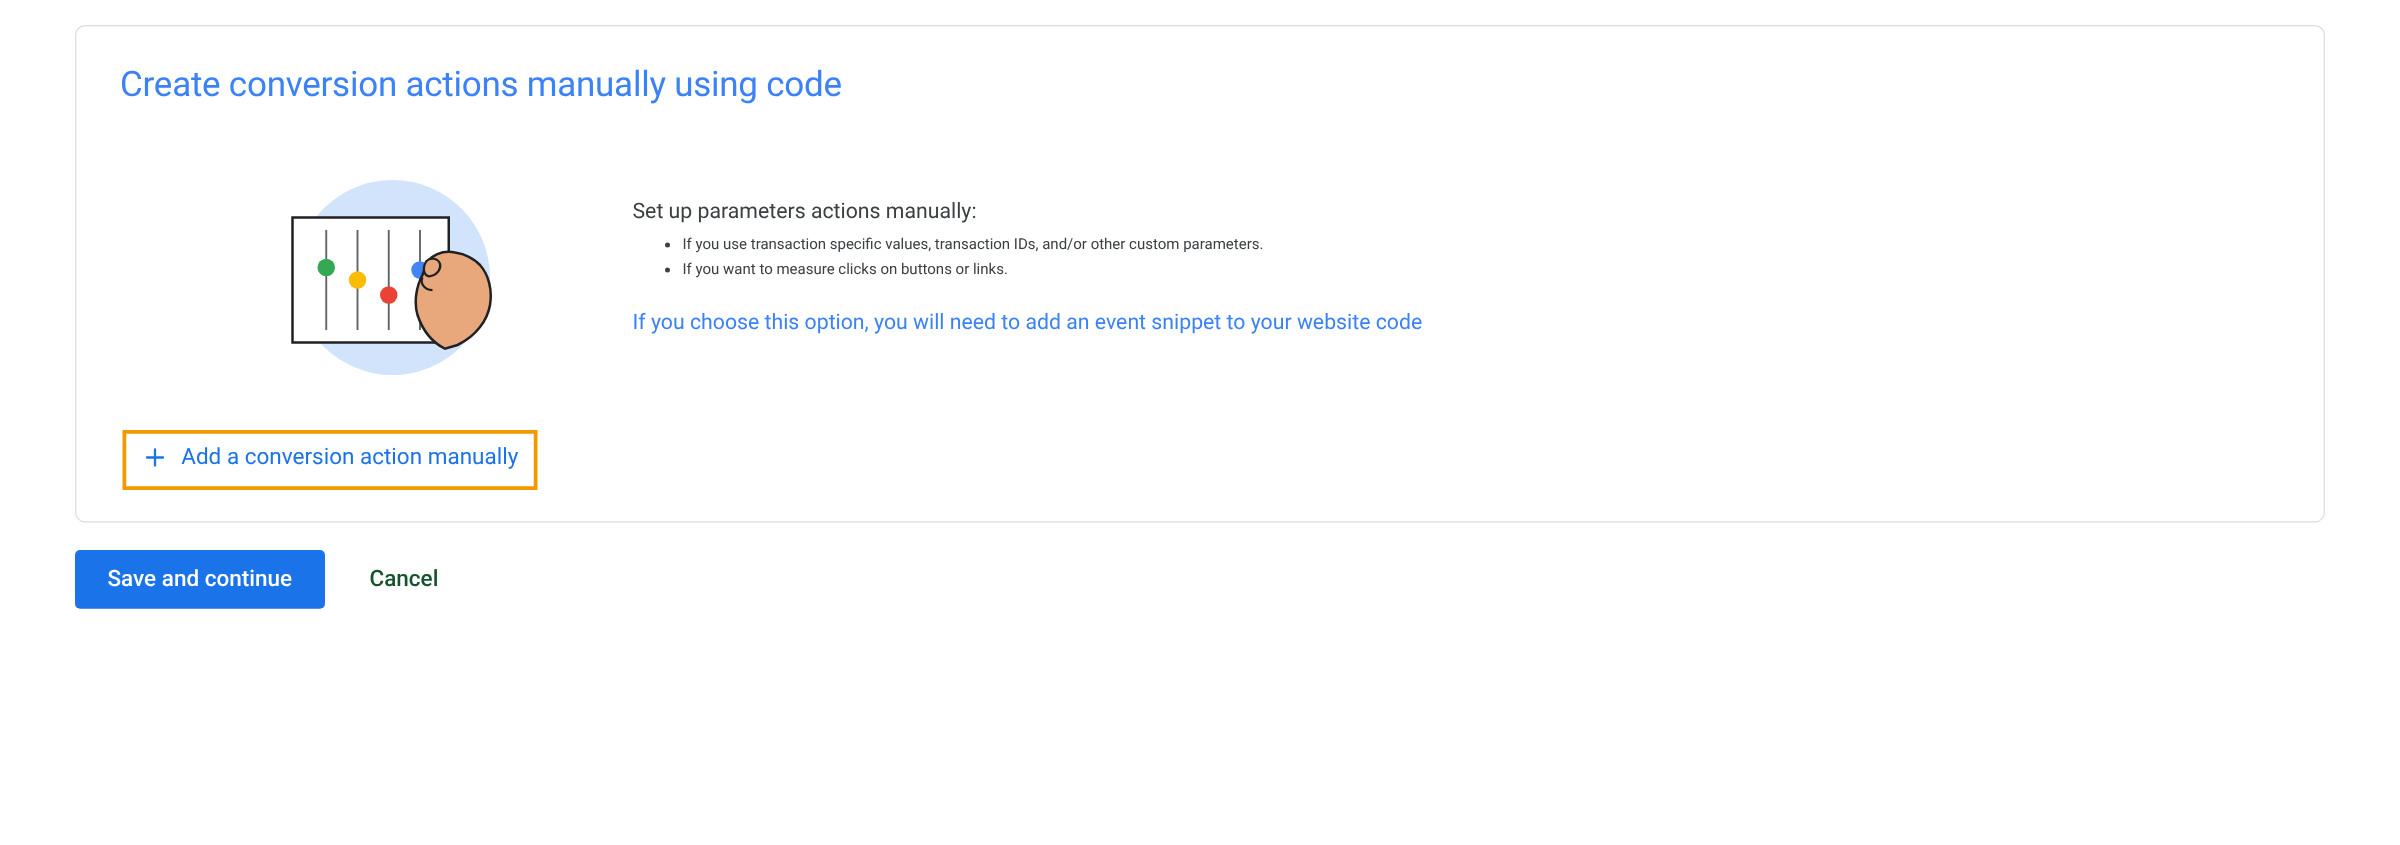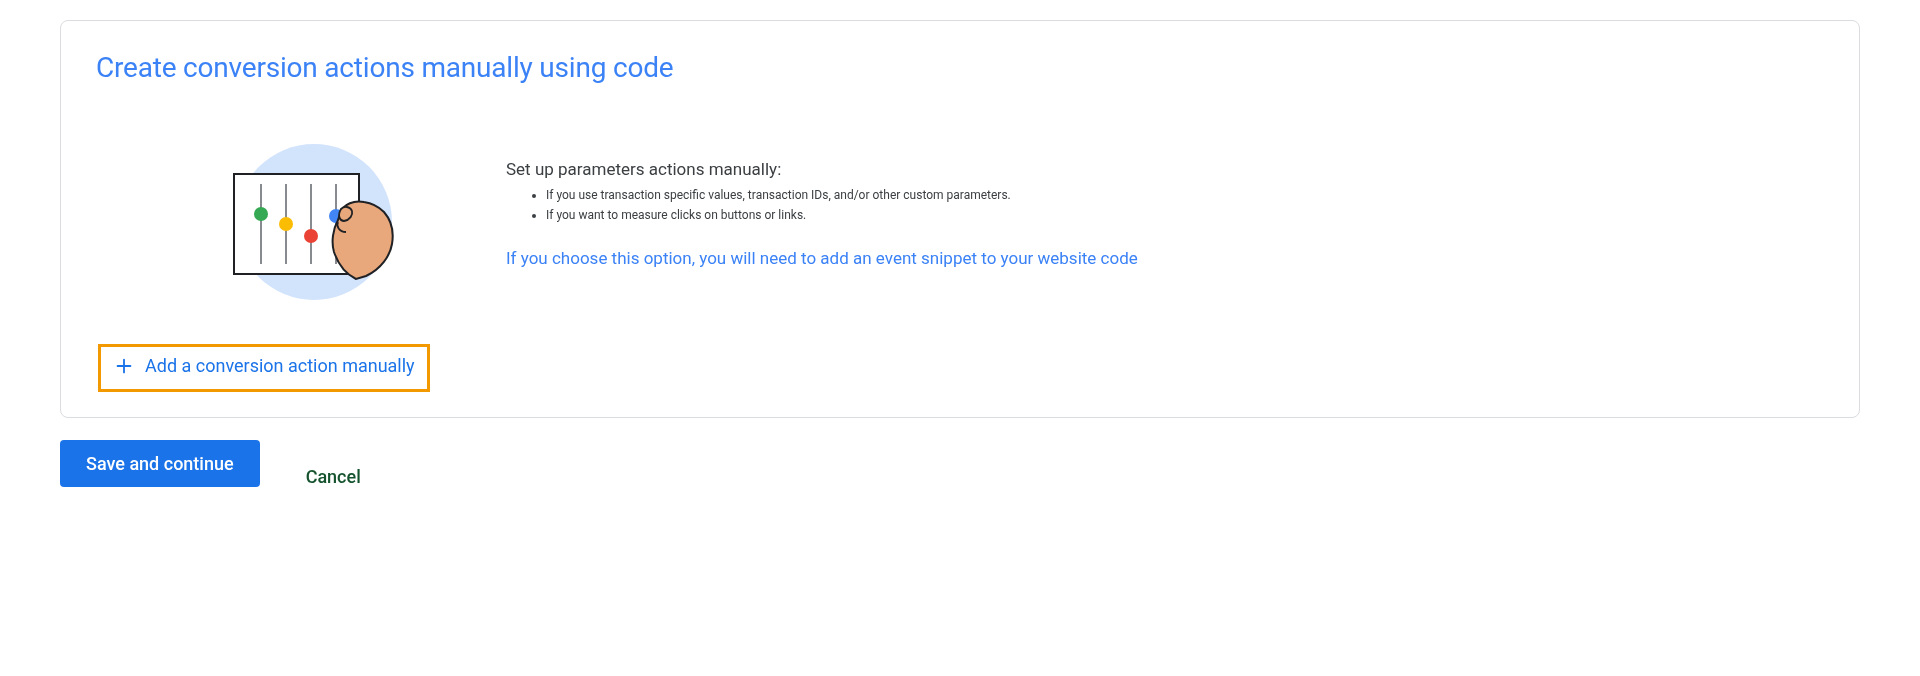--- a/index.html
+++ b/index.html
@@ -83,22 +83,22 @@
       font-family: inherit;
       font-weight: 400;
     }
     .plus-icon {
       display: inline-flex;
       align-items: center;
       justify-content: center;
     }
     .button-row {
       display: flex;
-      align-items: flex-end;
-      gap: 46px;
+      align-items: center;
+      gap: 36px;
       margin-top: 22px;
     }
     .save-button {
       background: #1a73e8;
       color: #fff;
       border: none;
       border-radius: 4px;
       padding: 13px 26px;
       font-size: 18px;
       font-family: inherit;

